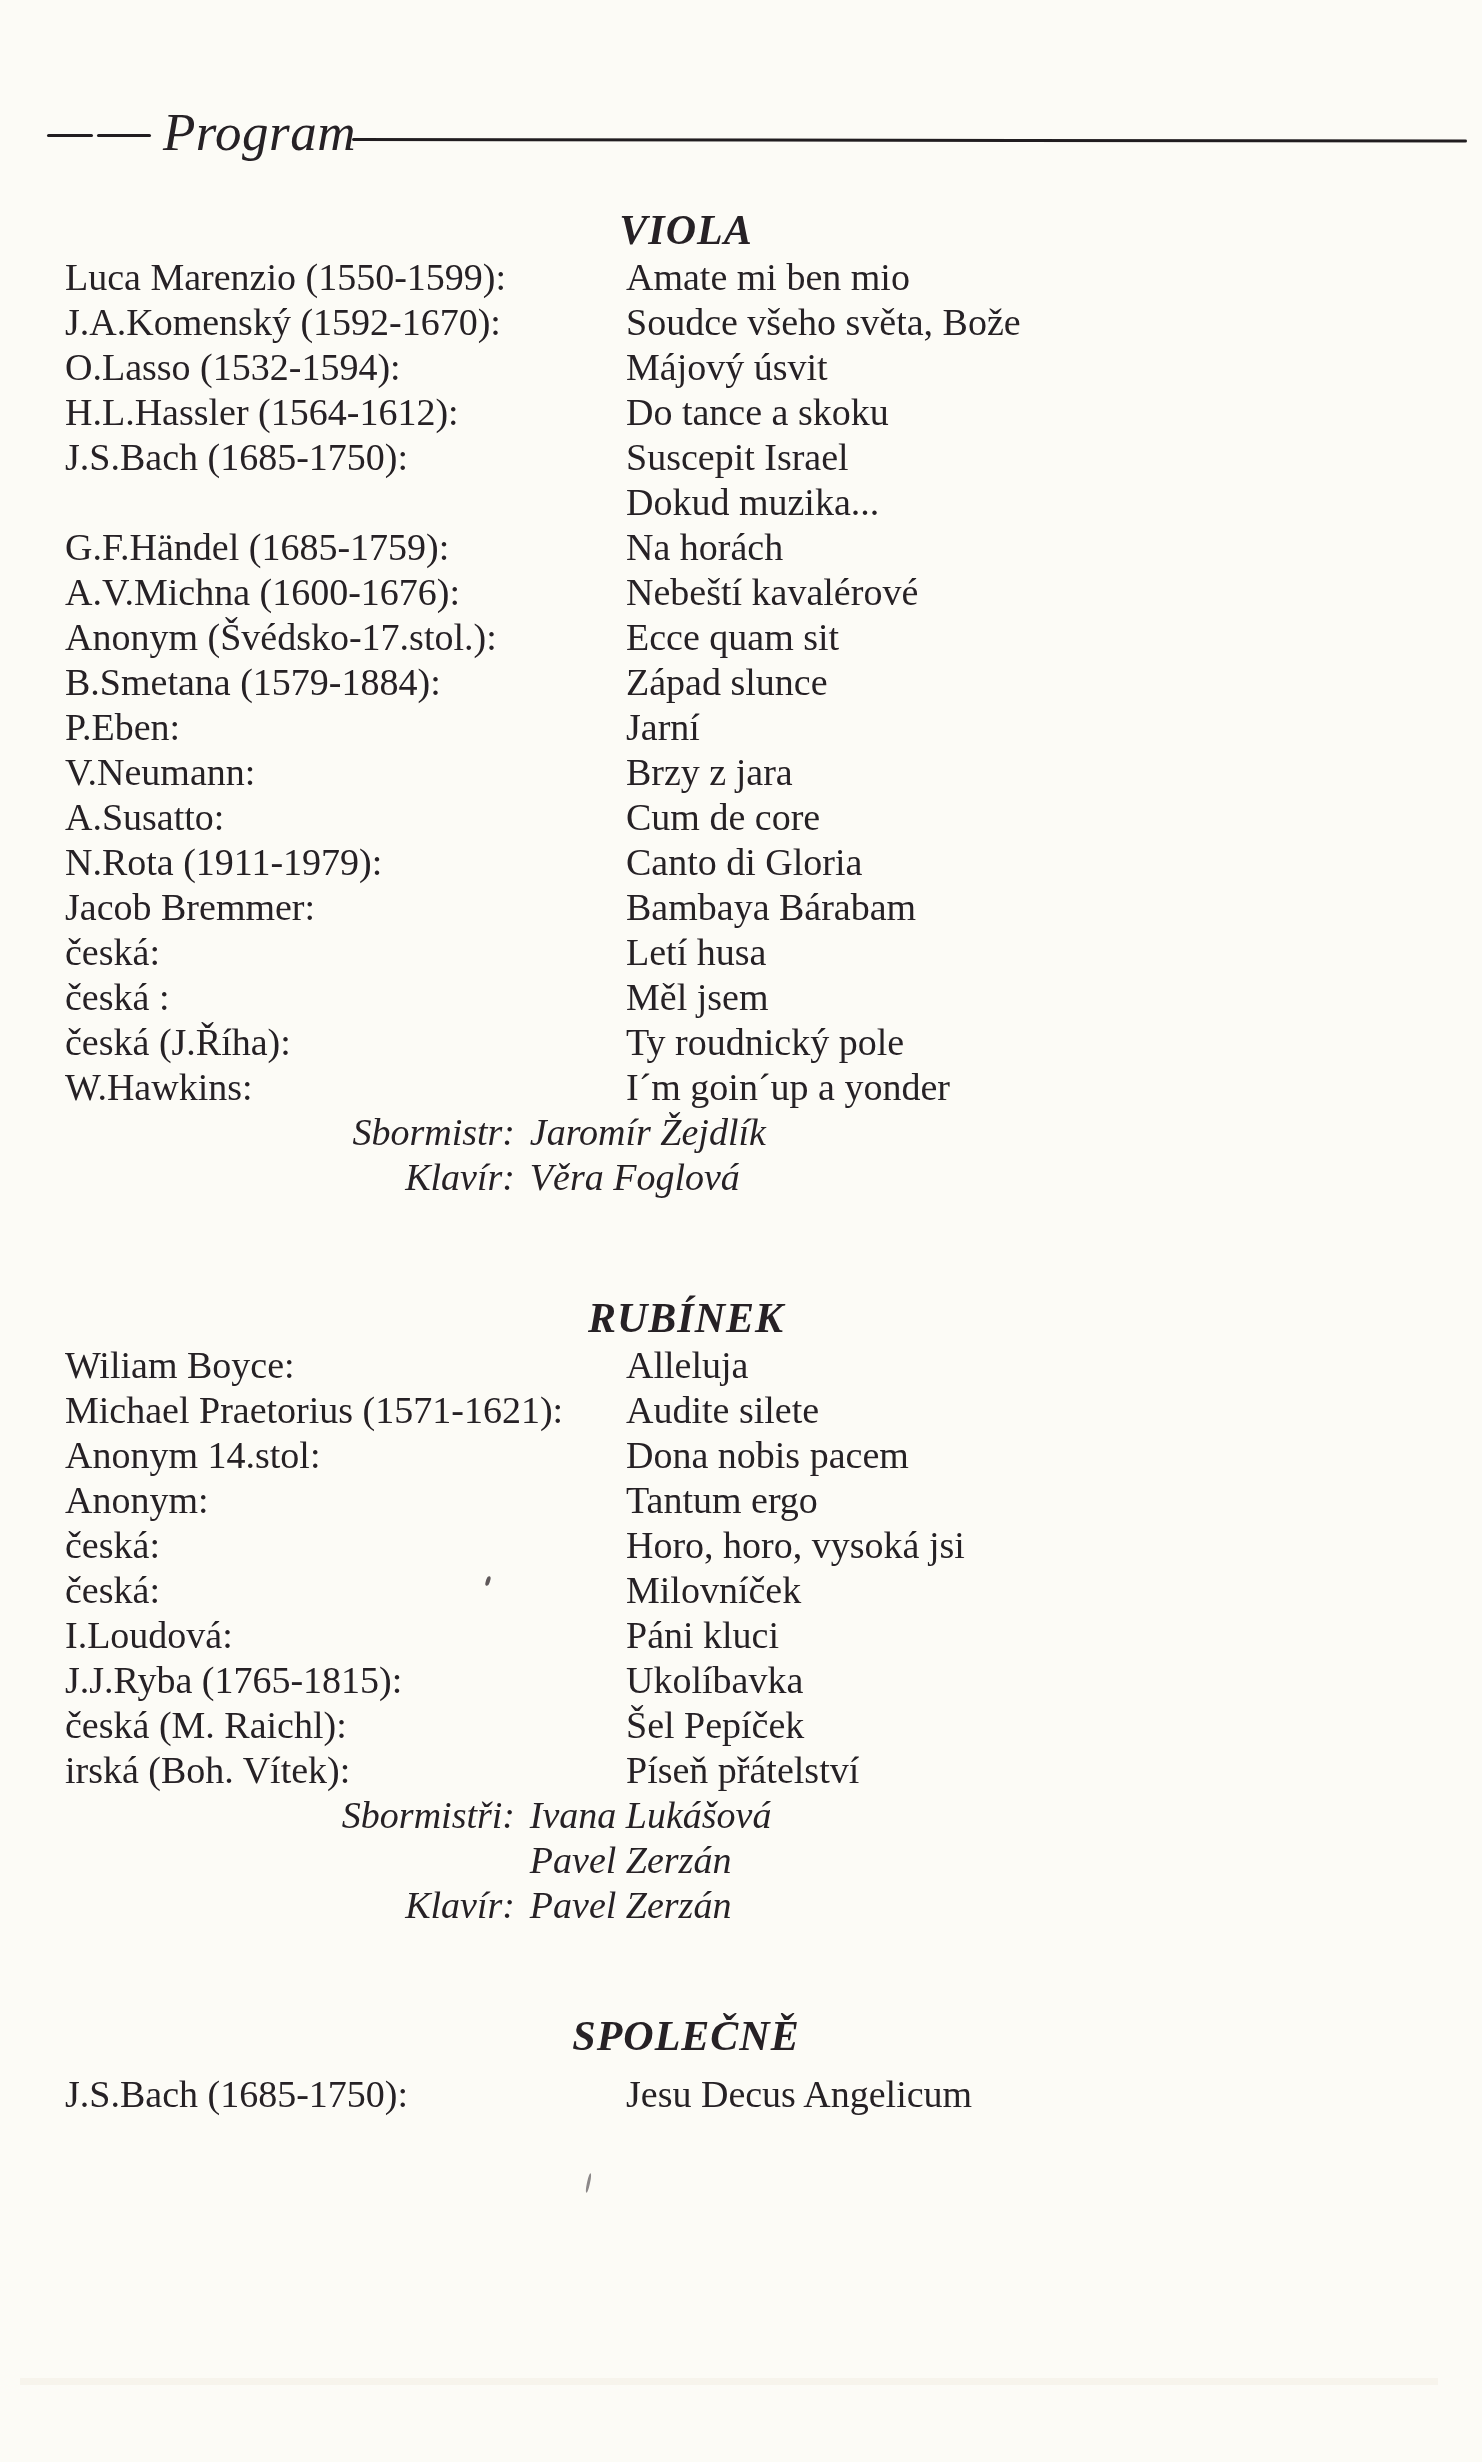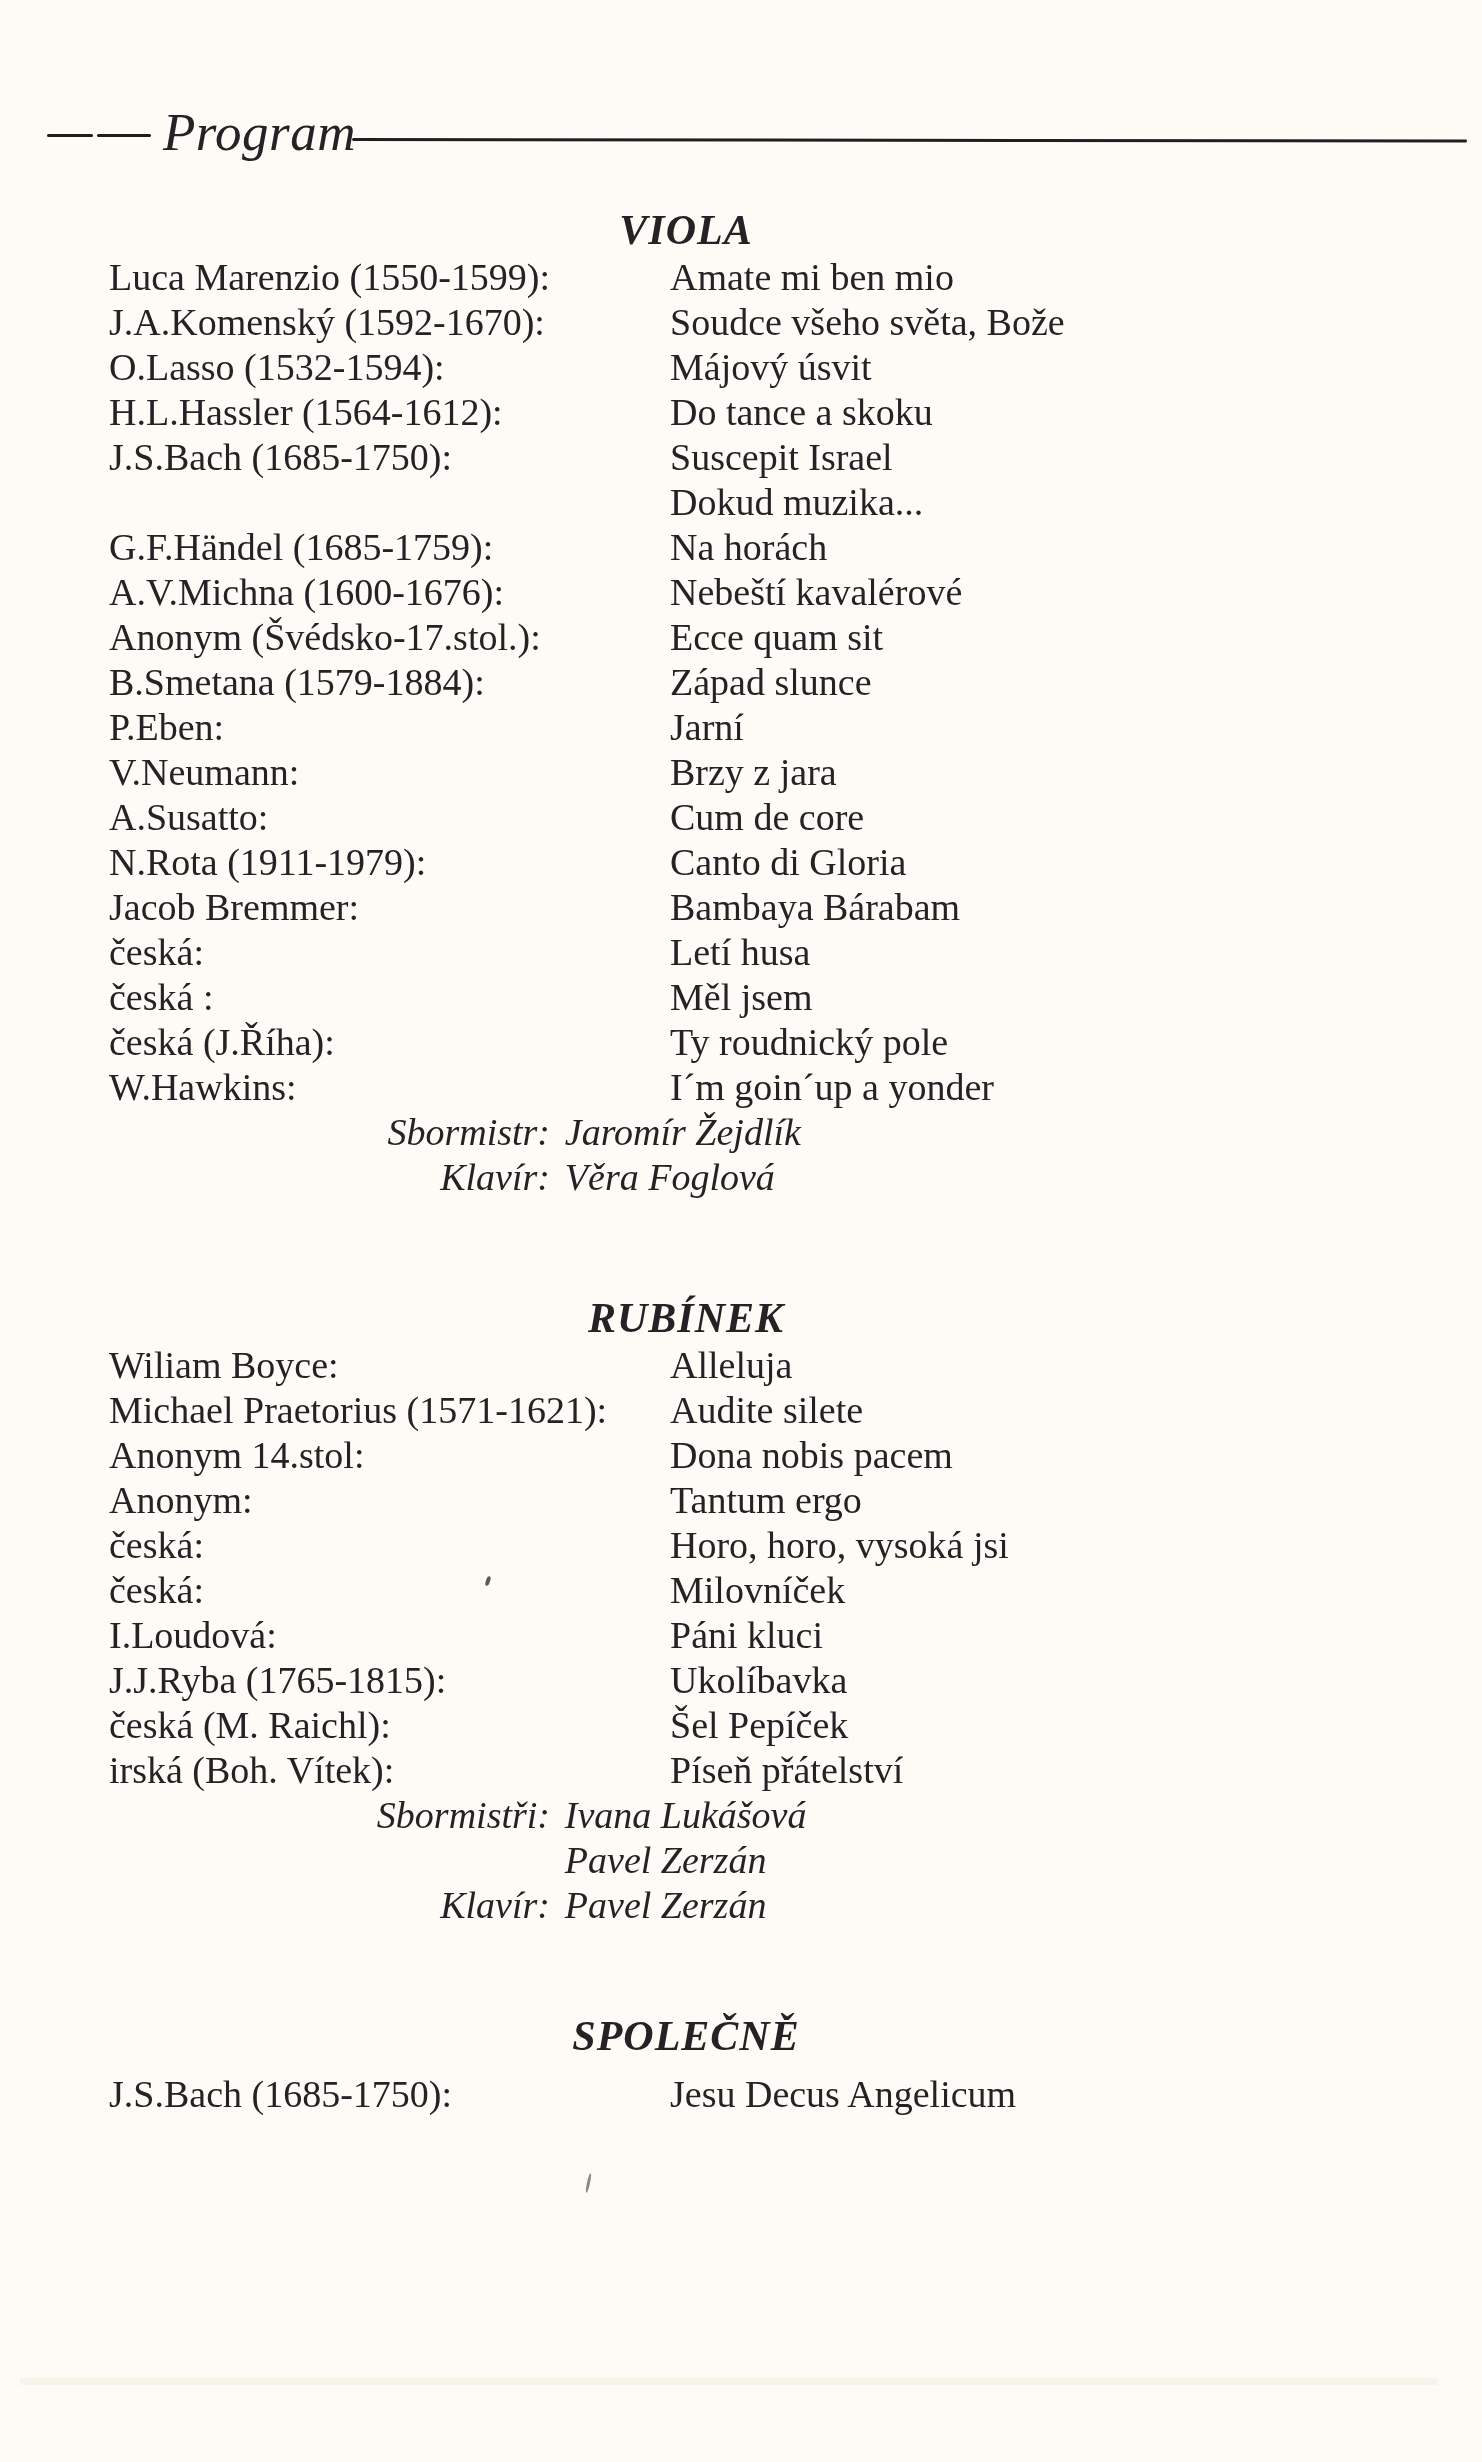--- a/index.html
+++ b/index.html
@@ -80,37 +80,37 @@
     font-style: italic;
     letter-spacing: 1px;
     white-space: nowrap;
   }
   .rows { }
   .row {
     display: flex;
     height: 45px;
     line-height: 45px;
     font-size: 38px;
-    padding-left: 109px;
+    padding-left: 65px;
     white-space: nowrap;
   }
   .row .composer {
     flex: none;
     width: 561px;
   }
   .row .piece {
     flex: none;
   }
   .credit {
     display: flex;
     height: 45px;
     line-height: 45px;
     font-size: 38px;
     font-style: italic;
-    padding-left: 110px;
+    padding-left: 75px;
     white-space: nowrap;
   }
   .credit .label {
     flex: none;
     width: 440px;
     text-align: right;
   }
   .credit .name {
     flex: none;
     margin-left: 14.8px;

